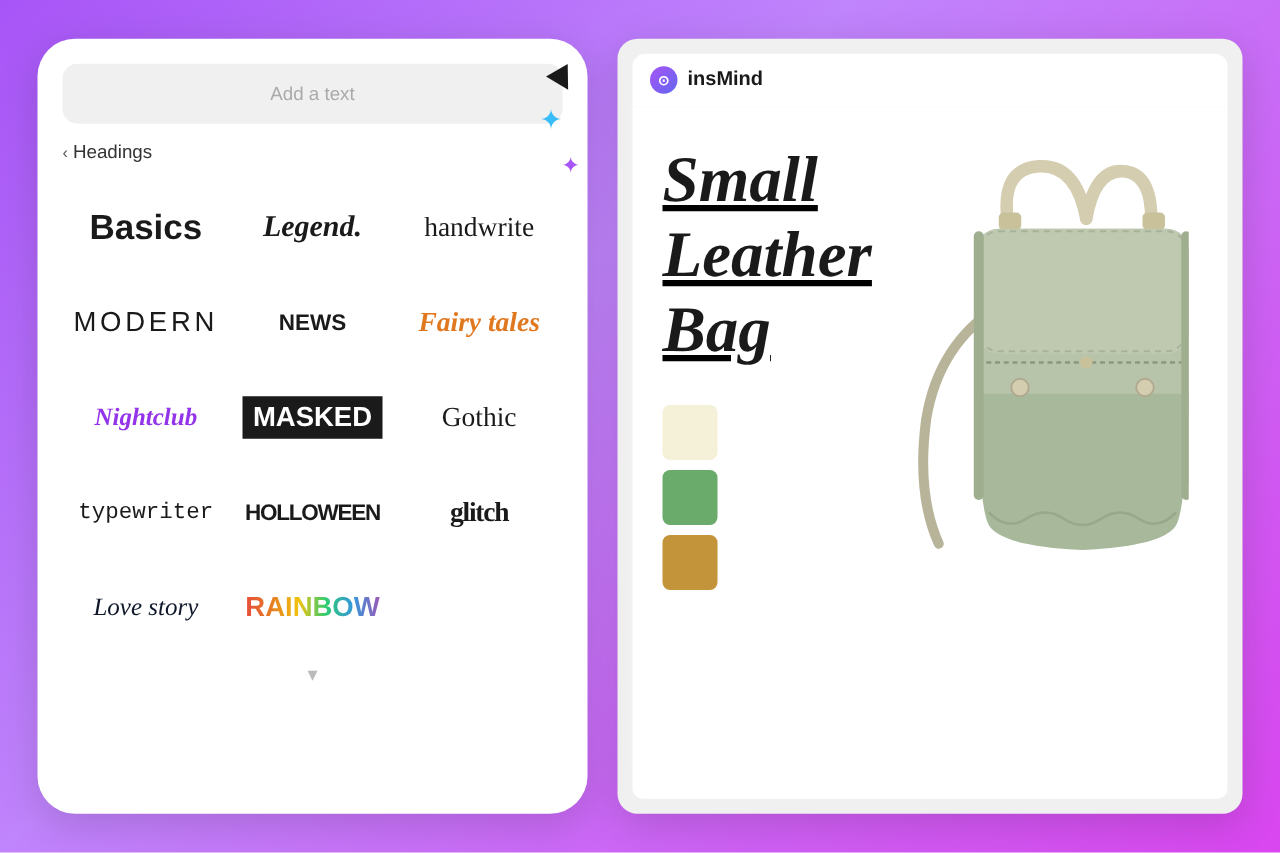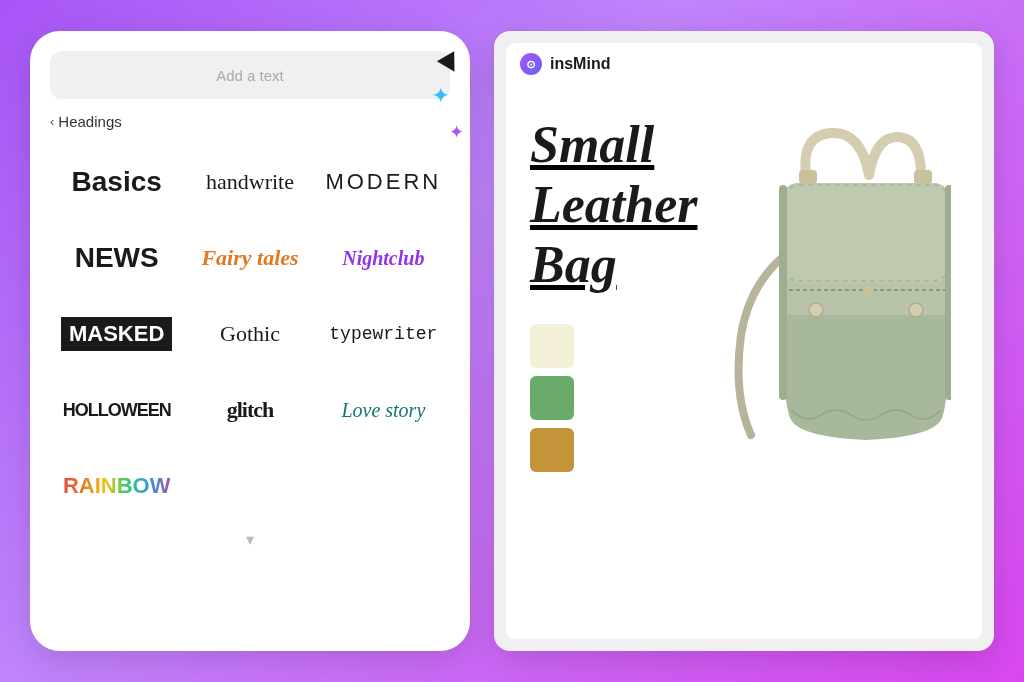--- a/index.html
+++ b/index.html
@@ -118,21 +118,21 @@
     }
     .font-modern {
       font-size: 22px;
       font-weight: 300;
       letter-spacing: 3px;
       color: #1a1a1a;
       font-family: 'Arial', sans-serif;
       text-transform: uppercase;
     }
     .font-news {
-      font-size: 28px;
+      font-size: 18px;
       font-weight: 900;
       color: #1a1a1a;
       font-family: 'Arial Black', sans-serif;
       text-transform: uppercase;
     }
     .font-fairytales {
       font-size: 22px;
       font-style: italic;
       color: #e07820;
       font-family: Georgia, serif;
@@ -174,21 +174,21 @@
     }
     .font-glitch {
       font-size: 22px;
       font-weight: 900;
       color: #1a1a1a;
       font-family: Liberation Serif, serif;
       letter-spacing: -1px;
     }
     .font-lovestory {
       font-size: 20px;
-      color: #0f766e;
+      color: #0f172a;
       font-family: 'Brush Script MT', cursive;
       font-style: italic;
     }
     .font-graceful {
       font-size: 22px;
       font-weight: 800;
       color: #c9a227;
       font-family: Georgia, serif;
       font-style: italic;
     }
@@ -317,20 +317,23 @@
 
   <div class="headings-nav">
     <span class="chevron">‹</span>
     <span>Headings</span>
   </div>
 
   <div class="font-grid">
 
     <div class="font-cell">
       <span class="font-basics">Basics</span>
+    </div>
+    <div class="font-cell">
+      <span class="font-legend">Legend.</span>
     </div>
     <div class="font-cell">
       <span class="font-handwrite">handwrite</span>
     </div>
 
     <div class="font-cell">
       <span class="font-modern">MODERN</span>
     </div>
     <div class="font-cell">
       <span class="font-news">NEWS</span>

